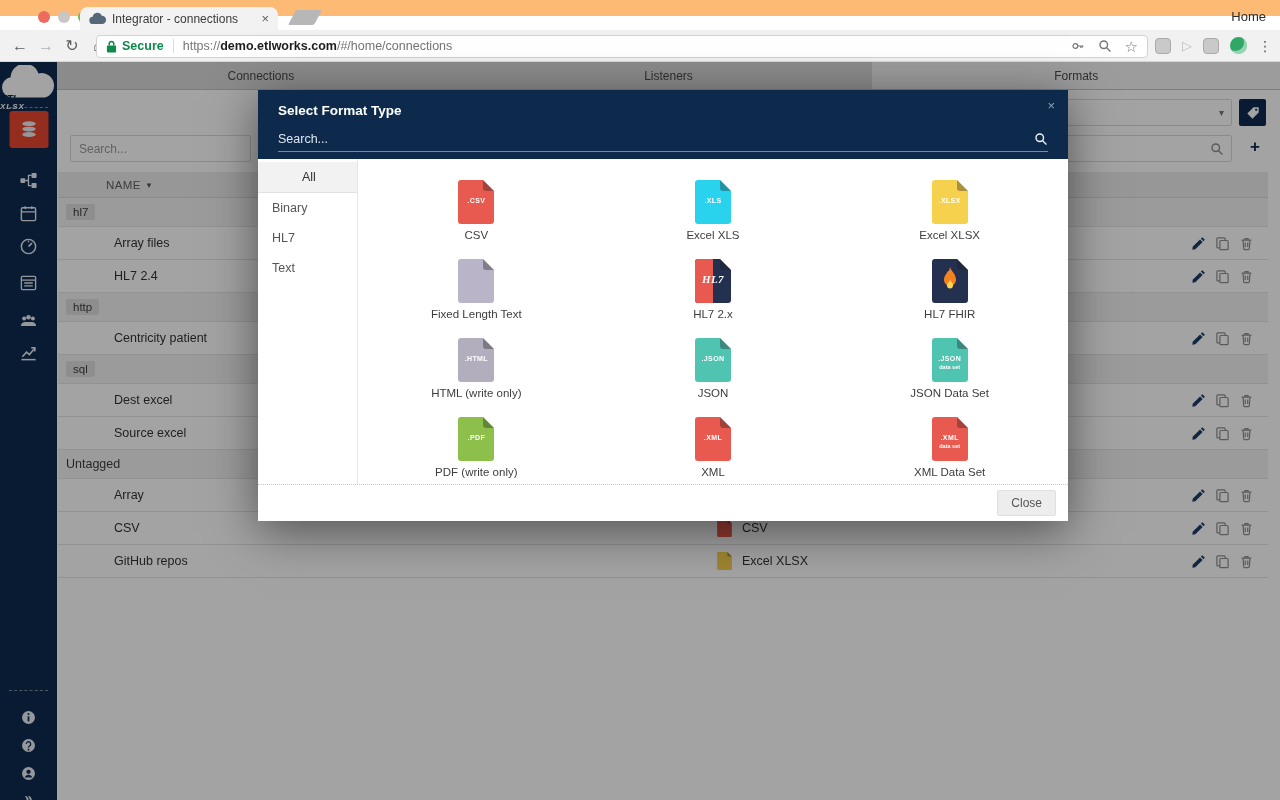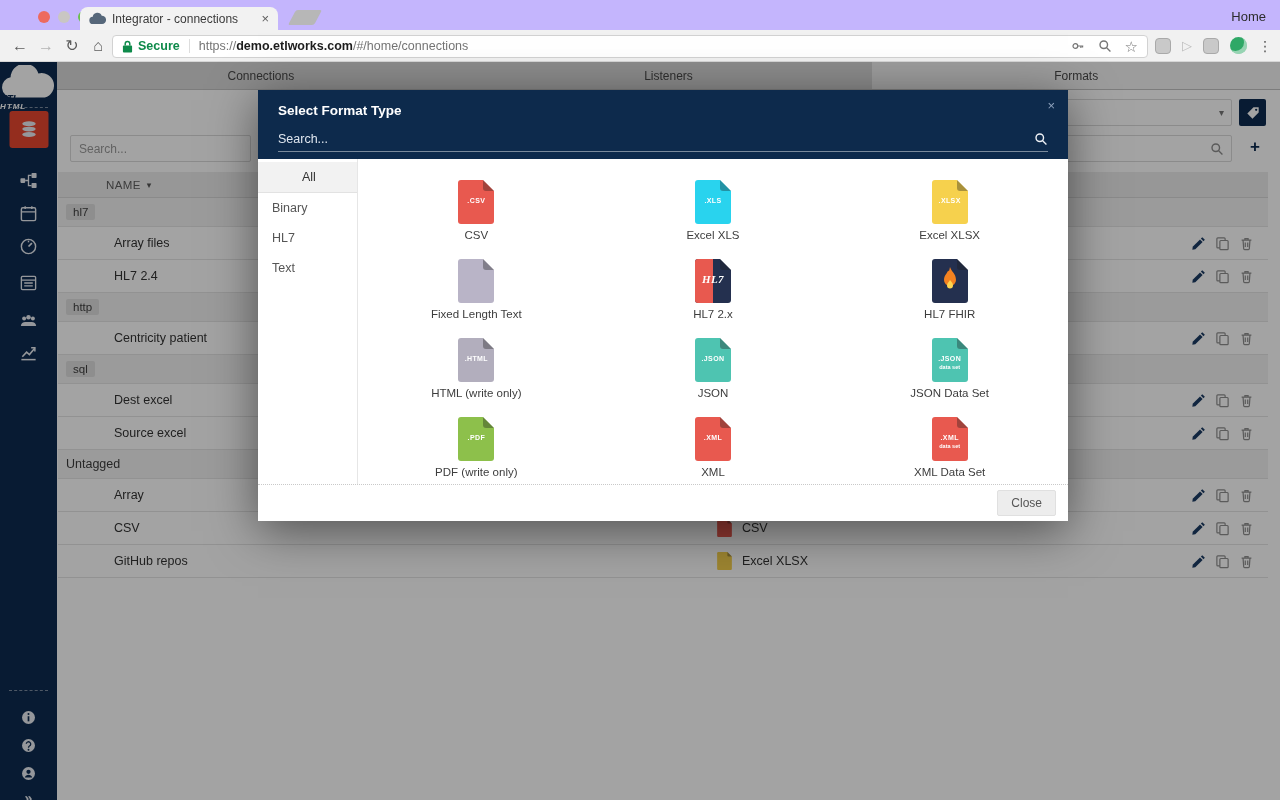--- a/index.html
+++ b/index.html
@@ -1,38 +1,38 @@
 <!DOCTYPE html>
 <html><head>
 <meta charset="utf-8">
 <style>
   * { box-sizing: border-box; margin: 0; padding: 0; }
   html,body { width:1280px; height:800px; }
   body { position:relative; font-family:"Liberation Sans",sans-serif; background:#fff; overflow:hidden; }
 
   
-  .chrome-strip { position:absolute; top:0; left:0; right:0; height:36px; background:#c4b5fd; }
+  .chrome-strip { position:absolute; top:0; left:0; right:0; height:16px; background:#fdba74; }
   .lights { position:absolute; top:11px; left:38px; display:flex; gap:8px; }
   .light { width:12px; height:12px; border-radius:50%; }
   .l-red{background:#ed6a5f;} .l-yellow{background:#c9c6c3;} .l-green{background:#6cc04e;}
   .btab { position:absolute; left:80px; top:7px; width:198px; height:23px; background:#f2f2f2;
           border-radius:8px 8px 0 0; display:flex; align-items:center; padding:0 9px; }
   .tab-fav { width:17px; height:13px; display:flex; color:#56677a; }
   .tab-fav svg{width:100%;height:100%;}
   .tab-title { font-size:12px; color:#3a3a3a; margin-left:6px; flex:1; white-space:nowrap; overflow:hidden; }
   .tab-close { color:#5f5f5f; font-size:13px; line-height:1; }
   .newtab { position:absolute; left:292px; top:10px; width:26px; height:15px; background:#b7b7b7;
             transform:skewX(-28deg); border-radius:2px; }
   .menu-home { position:absolute; right:14px; top:9px; font-size:13px; color:#2c2c2c; }
 
   .toolbar { position:absolute; top:30px; left:0; right:0; height:32px; background:#f1f1f1; border-bottom:1px solid #d6d6d6; }
   .nav-ic { position:absolute; top:0; height:31px; width:24px; display:flex; align-items:center; justify-content:center;
             font-size:16px; color:#5c5c5c; }
   #fwd { color:#b4b4b4; }
-  .addr { position:absolute; left:112px; right:132px; top:4.5px; height:23px; background:#fff; border:1px solid #d2d2d2;
+  .addr { position:absolute; left:96px; right:132px; top:4.5px; height:23px; background:#fff; border:1px solid #d2d2d2;
           border-radius:4px; display:flex; align-items:center; padding:0 9px; font-size:12.5px; white-space:nowrap; }
   .lock { width:11px; height:13px; color:#0e8a4a; margin-right:5px; display:flex; }
   .lock svg{width:100%;height:100%;}
   .secure { color:#0e8a4a; font-weight:bold; margin-right:9px; }
   .addr-sep { width:1px; height:14px; background:#ddd; margin-right:9px; }
   .scheme,.path { color:#757575; }
   .domain { color:#1e1e1e; font-weight:bold; }
   .addr-right { margin-left:auto; display:flex; gap:13px; color:#767676; align-items:center; }
   .addr-right .ic { width:14px; height:14px; display:flex; }
   .addr-right .ic svg{width:100%;height:100%;}
@@ -196,21 +196,21 @@
 
 <div class="app">
   <div class="sidebar">
     <div class="logo">
       <span class="logo-cloud">
         <svg viewBox="0 0 42 26">
             <path d="M9 24 a7.5 7.5 0 0 1 -1.2-14.9 A10.5 10.5 0 0 1 28.3 6.3 A7 7 0 0 1 33 24 Z" fill="#fff"></path>
           </svg>
         <span class="logo-etl">ETL</span>
       </span>
-      <div class="logo-works">HTML</div>
+      <div class="logo-works">XLSX</div>
     </div>
     <div class="sep-dash" style="top:45px;"></div>
     <div id="sidebar-top">
         <div class="s-item active" style="top: 49px;">
           <span style="display:flex">
             <svg viewBox="0 0 20 20" fill="currentColor">
               <ellipse cx="10" cy="4" rx="7" ry="2.6"></ellipse>
               <ellipse cx="10" cy="9.6" rx="7" ry="2.6"></ellipse>
               <ellipse cx="10" cy="15.2" rx="7" ry="2.6"></ellipse>
             </svg>

